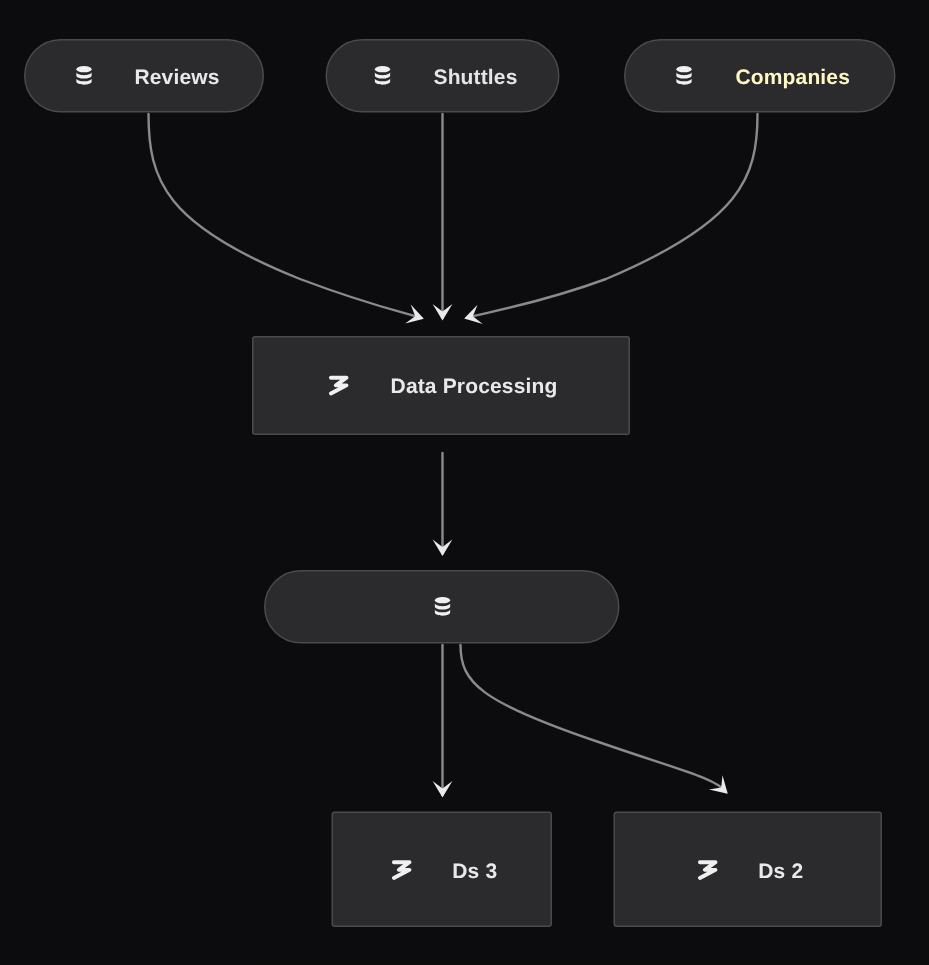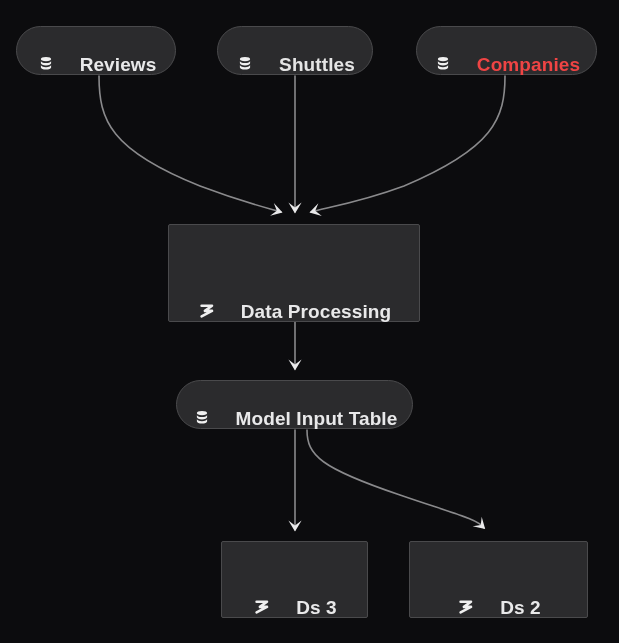--- a/index.html
+++ b/index.html
@@ -19,28 +19,28 @@
     position: absolute;
     left: 0;
     top: 0;
     width: 619px;
     height: 643px;
     pointer-events: none;
   }
   .node {
     position: absolute;
     display: flex;
-    align-items: flex-end;
+    align-items: center;
     justify-content: center;
     gap: 24px;
     box-sizing: border-box;
     background: #2b2b2d;
     border: 1px solid #4a4a4c;
     color: #e8e8e8;
-    font-size: 19px;
+    font-size: 14px;
     font-weight: bold;
     letter-spacing: 0.1px;
     white-space: nowrap;
     cursor: pointer;
   }
   .node.pill {
     border-radius: 999px;
     height: 49px;
   }
   .node.rect {
@@ -112,41 +112,40 @@
       <div class="node pill" style="left: 416px; top: 26px; width: 181px; height: 49px; background: rgb(43, 43, 45); border-color: rgb(74, 74, 76);">
         <span class="icon">
           <svg width="20" height="20" viewBox="0 0 20 20">
             <g fill="#f0f0f0">
               <ellipse cx="10" cy="5.1" rx="5.1" ry="2.1"></ellipse>
               <path d="M4.9 7.0 v2.3 c0 1.16 2.28 2.1 5.1 2.1 s5.1-.94 5.1-2.1 V7.0 c0 1.16-2.28 2.1-5.1 2.1 S4.9 8.16 4.9 7.0z"></path>
               <path d="M4.9 11.1 v2.3 c0 1.16 2.28 2.1 5.1 2.1 s5.1-.94 5.1-2.1 v-2.3 c0 1.16-2.28 2.1-5.1 2.1 s-5.1-.94-5.1-2.1z"></path>
             </g>
           </svg>
         </span>
-        <span class="node-label" style="color: #ef4444;">Companies</span>
+        <span class="node-label" style="color: #fef9c3;">Companies</span>
       </div>
-      <div class="node rect" style="left: 168px; top: 224px; width: 252px; height: 98px; background: rgb(43, 43, 45); border-color: rgb(74, 74, 76);">
+      <div class="node rect" style="left: 168px; top: 224px; width: 252px; height: 66px; background: rgb(43, 43, 45); border-color: rgb(74, 74, 76);">
         <span class="icon">
           <svg width="20" height="20" viewBox="0 0 20 20">
             <path d="M4.6 4.8 h10.4 l-7.1 5.1 h7.1 l-10.4 5.4" fill="none" stroke="#f0f0f0" stroke-width="2.6" stroke-linecap="round" stroke-linejoin="round"></path>
           </svg>
         </span>
         <span class="node-label" style="color: rgb(233, 233, 234);">Data Processing</span>
       </div>
       <div class="node pill" style="left: 176px; top: 380px; width: 237px; height: 49px; background: rgb(43, 43, 45); border-color: rgb(74, 74, 76);">
         <span class="icon">
           <svg width="20" height="20" viewBox="0 0 20 20">
             <g fill="#f0f0f0">
               <ellipse cx="10" cy="5.1" rx="5.1" ry="2.1"></ellipse>
               <path d="M4.9 7.0 v2.3 c0 1.16 2.28 2.1 5.1 2.1 s5.1-.94 5.1-2.1 V7.0 c0 1.16-2.28 2.1-5.1 2.1 S4.9 8.16 4.9 7.0z"></path>
               <path d="M4.9 11.1 v2.3 c0 1.16 2.28 2.1 5.1 2.1 s5.1-.94 5.1-2.1 v-2.3 c0 1.16-2.28 2.1-5.1 2.1 s-5.1-.94-5.1-2.1z"></path>
             </g>
           </svg>
         </span>
-        <span class="node-label" style="color: rgb(233, 233, 234);">Model Input Table</span>
       </div>
       <div class="node rect" style="left: 221px; top: 541px; width: 147px; height: 77px; background: rgb(43, 43, 45); border-color: rgb(74, 74, 76);">
         <span class="icon">
           <svg width="20" height="20" viewBox="0 0 20 20">
             <path d="M4.6 4.8 h10.4 l-7.1 5.1 h7.1 l-10.4 5.4" fill="none" stroke="#f0f0f0" stroke-width="2.6" stroke-linecap="round" stroke-linejoin="round"></path>
           </svg>
         </span>
         <span class="node-label" style="color: rgb(233, 233, 234);">Ds 3</span>
       </div>
       <div class="node rect" style="left: 409px; top: 541px; width: 179px; height: 77px; background: rgb(43, 43, 45); border-color: rgb(74, 74, 76);">

